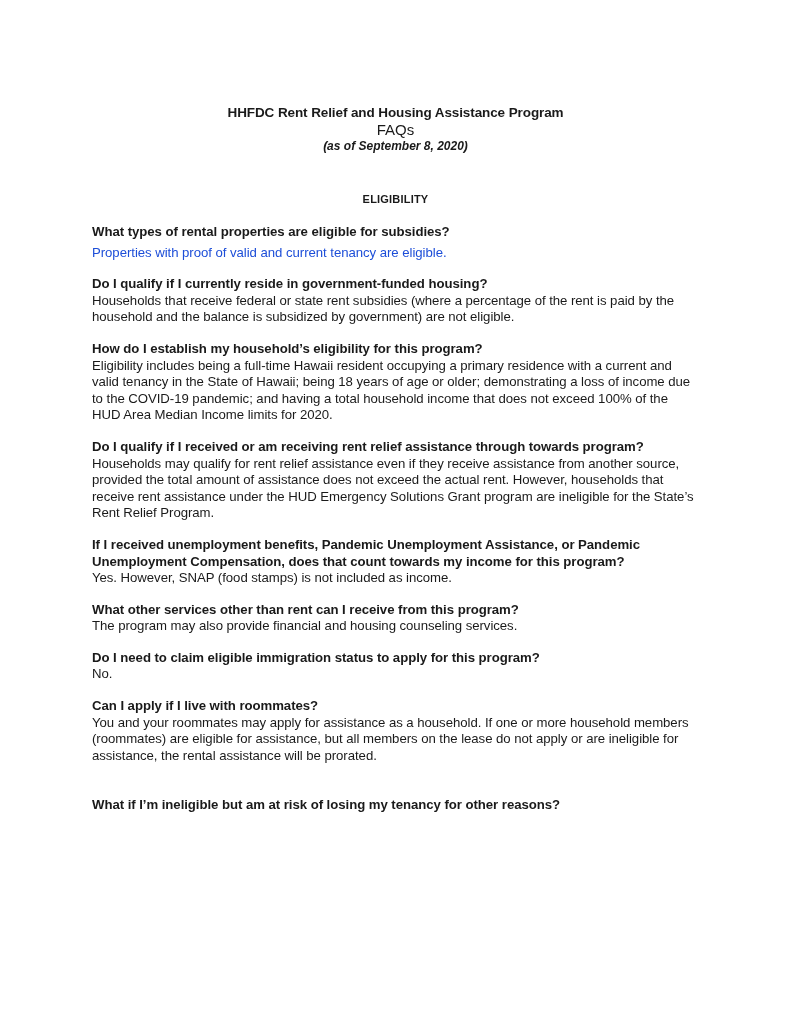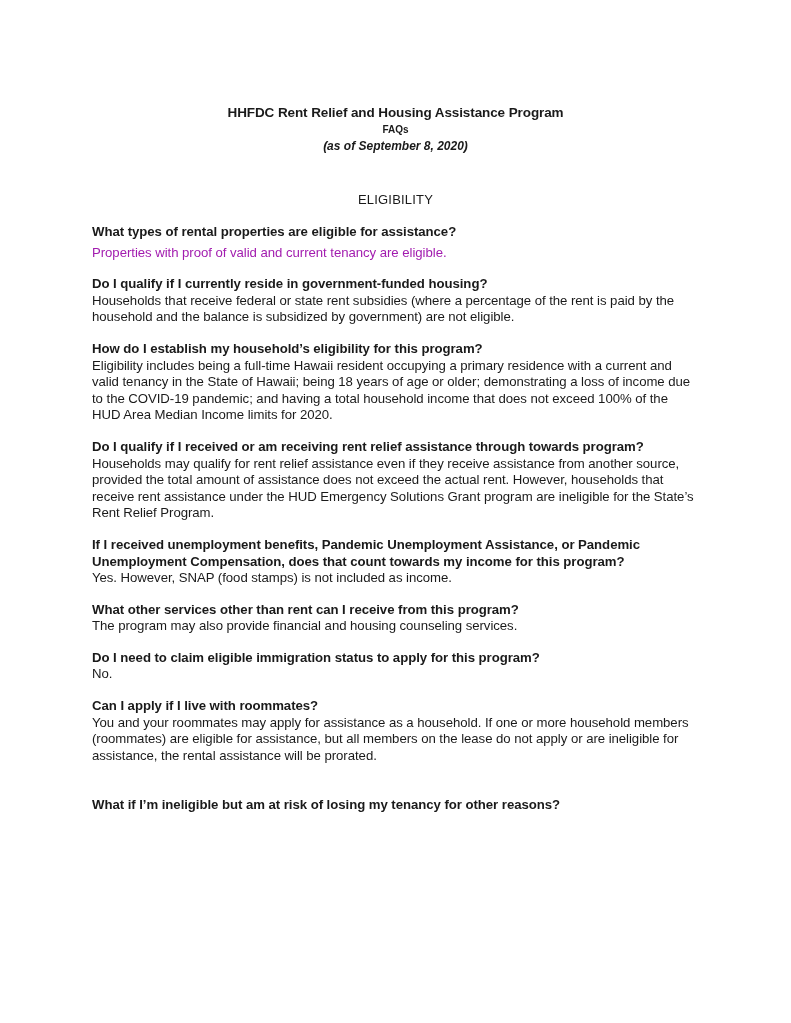--- a/index.html
+++ b/index.html
@@ -32,38 +32,38 @@
     margin-bottom: 0;
   }
   .doc-title {
     font-size: 13.5px;
     font-weight: bold;
     line-height: 17px;
     letter-spacing: -0.1px;
     margin: 0;
   }
   .doc-subtitle {
-    font-size: 10px;
-    font-weight: bold;
+    font-size: 15px;
+    font-weight: normal;
     line-height: 17px;
     margin: 0;
   }
   .doc-date {
     font-size: 12px;
     font-style: italic;
     font-weight: bold;
     line-height: 17px;
     margin: 0;
   }
 
   
   .section-heading {
     text-align: center;
-    font-size: 13px;
-    font-weight: normal;
+    font-size: 11px;
+    font-weight: bold;
     line-height: 17px;
     margin: 0;
     padding-top: 36px;
     padding-bottom: 16px;
     letter-spacing: 0.2px;
   }
 
   
   .qa {
     margin-bottom: 15px;
@@ -82,42 +82,42 @@
     font-size: 13.2px;
     font-weight: normal;
     line-height: 16.6px;
     margin: 0;
     letter-spacing: -0.05px;
   }
   .answer.spaced {
     margin-top: 4px;
   }
   .answer.faded {
-    color: #a21caf;
+    color: #1d4ed8;
   }
   .qa-final {
     margin-bottom: 0;
   }
 </style>
 </head>
 <body>
 
 <div class="page">
   <div class="content">
 
     <div class="title-block">
       <div class="doc-title">HHFDC Rent Relief and Housing Assistance Program</div>
       <div class="doc-subtitle">FAQs</div>
       <div class="doc-date">(as of September 8, 2020)</div>
     </div>
 
     <div class="section-heading">ELIGIBILITY</div>
 
     <div class="qa">
-      <div class="question">What types of rental properties are eligible for assistance?</div>
+      <div class="question">What types of rental properties are eligible for subsidies?</div>
       <div class="answer faded spaced">Properties with proof of valid and current tenancy are eligible.</div>
     </div>
 
     <div class="qa">
       <div class="question">Do I qualify if I currently reside in government-funded housing?</div>
       <div class="answer">Households that receive federal or state rent subsidies (where a percentage of the rent is paid by the household and the balance is subsidized by government) are not eligible.</div>
     </div>
 
     <div class="qa">
       <div class="question">How do I establish my household’s eligibility for this program?</div>

